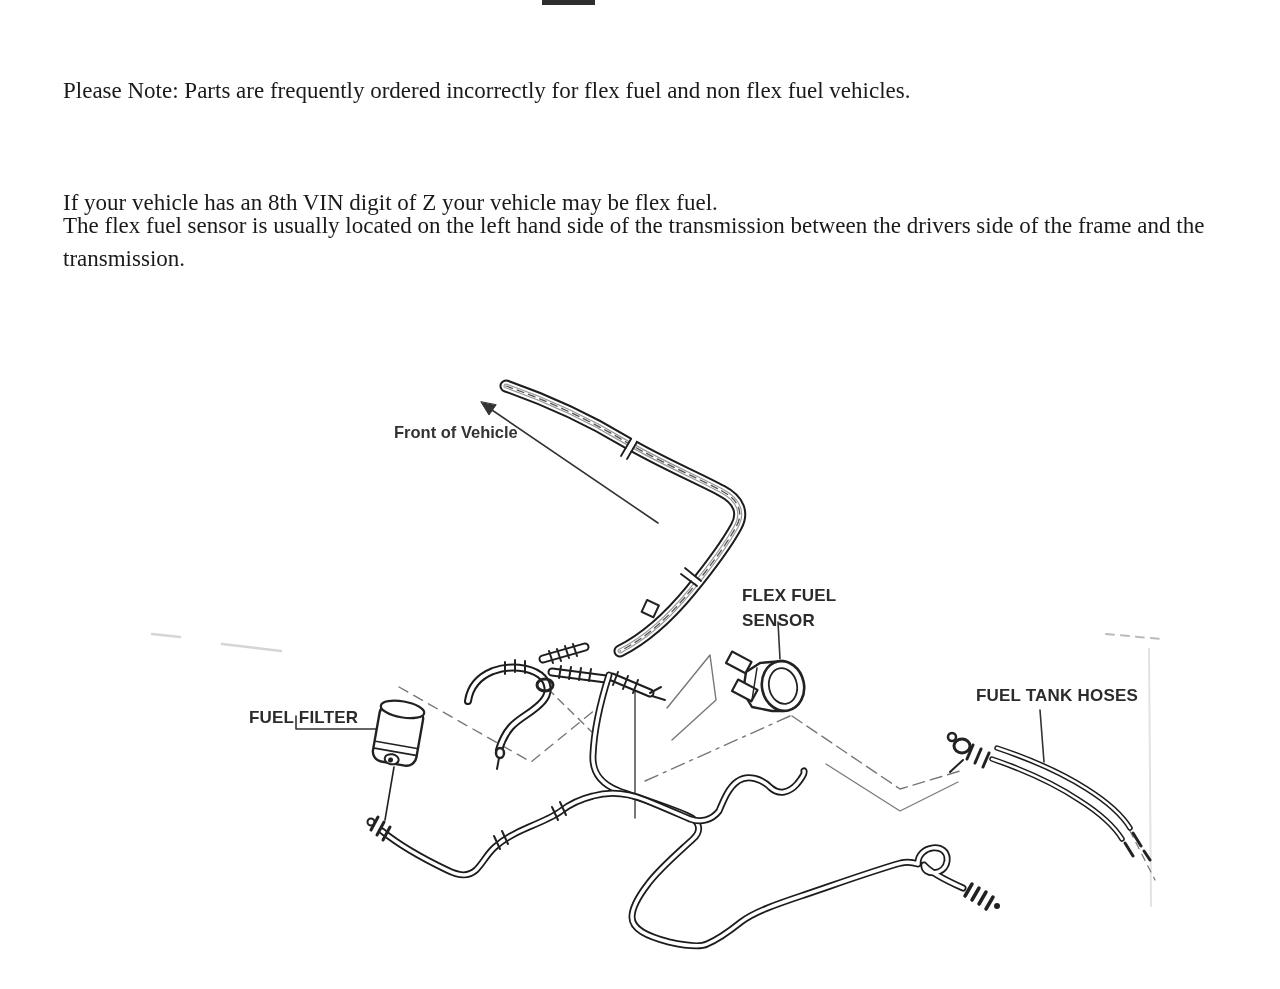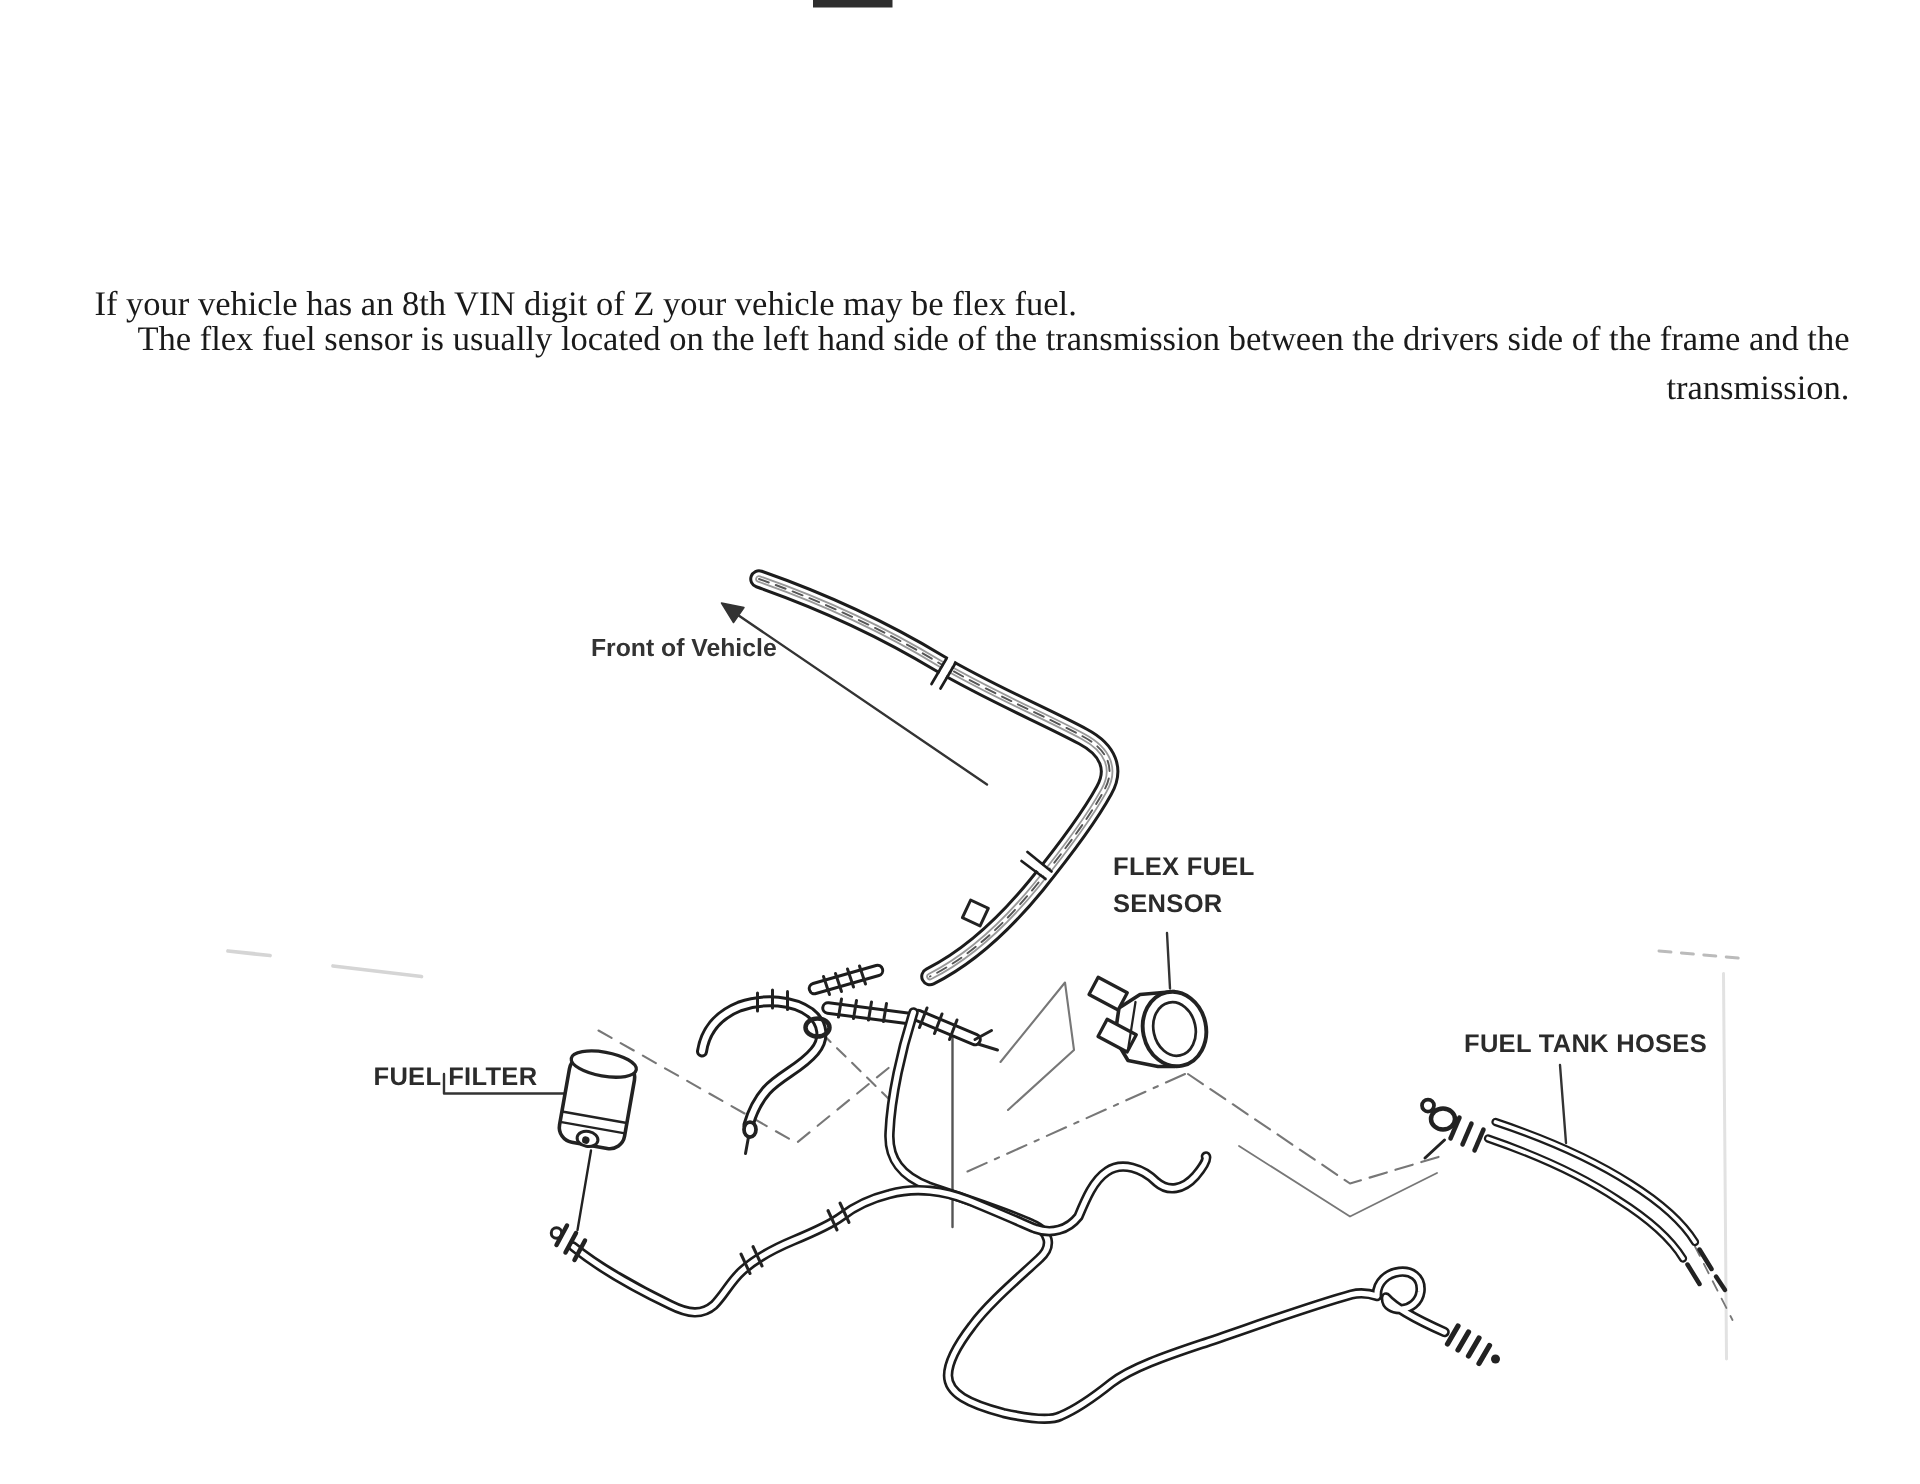--- a/index.html
+++ b/index.html
@@ -24,22 +24,23 @@
   }
   .dlabel.regular { font-weight:600; font-size:16.5px; letter-spacing:0; color:#333; }
 </style>
 </head>
 <body>
 
 <div class="page">
 
   <div class="top-bar"></div>
 
+  <div class="para" style="top:74px;">Please Note: Parts are frequently ordered incorrectly for flex fuel and non flex fuel vehicles.</div>
   <div class="para" style="top:142px;margin-top:44px;">If your vehicle has an 8th VIN digit of Z your vehicle may be flex fuel.</div>
-  <div class="para wrap" style="top:209px;text-align:right;">The flex fuel sensor is usually located on the left hand side of the transmission between the drivers side of the frame and the transmission.</div>
+  <div class="para wrap" style="top:209px;">The flex fuel sensor is usually located on the left hand side of the transmission between the drivers side of the frame and the transmission.</div>
 
   <svg class="diagram-svg" viewBox="0 0 1280 989">
     <g fill="none" stroke-linecap="round" stroke-linejoin="round">
 
       <g stroke="#d5d5d5" stroke-width="2.5">
         <path d="M 152,634 L 180,637"></path>
         <path d="M 222,644 L 281,651"></path>
         <path d="M 1106,634 L 1162,639" stroke="#bbbbbb" stroke-width="2" stroke-dasharray="8,7"></path>
         <path d="M 1149,649 L 1151,906" stroke="#e2e2e2" stroke-width="2"></path>
       </g>
@@ -189,20 +190,20 @@
           <path d="M 981,749 L 975,763" stroke="#222222" stroke-width="3"></path>
           <path d="M 989,753 L 983,767" stroke="#222222" stroke-width="3"></path>
           <path d="M 963,760 L 950,772" stroke="#222222" stroke-width="2"></path>
         </g>
       </g>
 
     </g>
   </svg>
 
   <div class="dlabel regular" style="left:394px; top:420px;">Front of Vehicle</div>
-  <div class="dlabel" style="left:742px; top:566px;">
+  <div class="dlabel" style="left:742px; top:584px;">
     <div>FLEX FUEL</div>
     <div>SENSOR</div>
   </div>
   <div class="dlabel" style="left:946px; top:684px;margin-left:30px;">FUEL TANK HOSES</div>
   <div class="dlabel" style="left:249px; top:706px;">FUEL FILTER</div>
 
 </div>
 
 </body></html>

